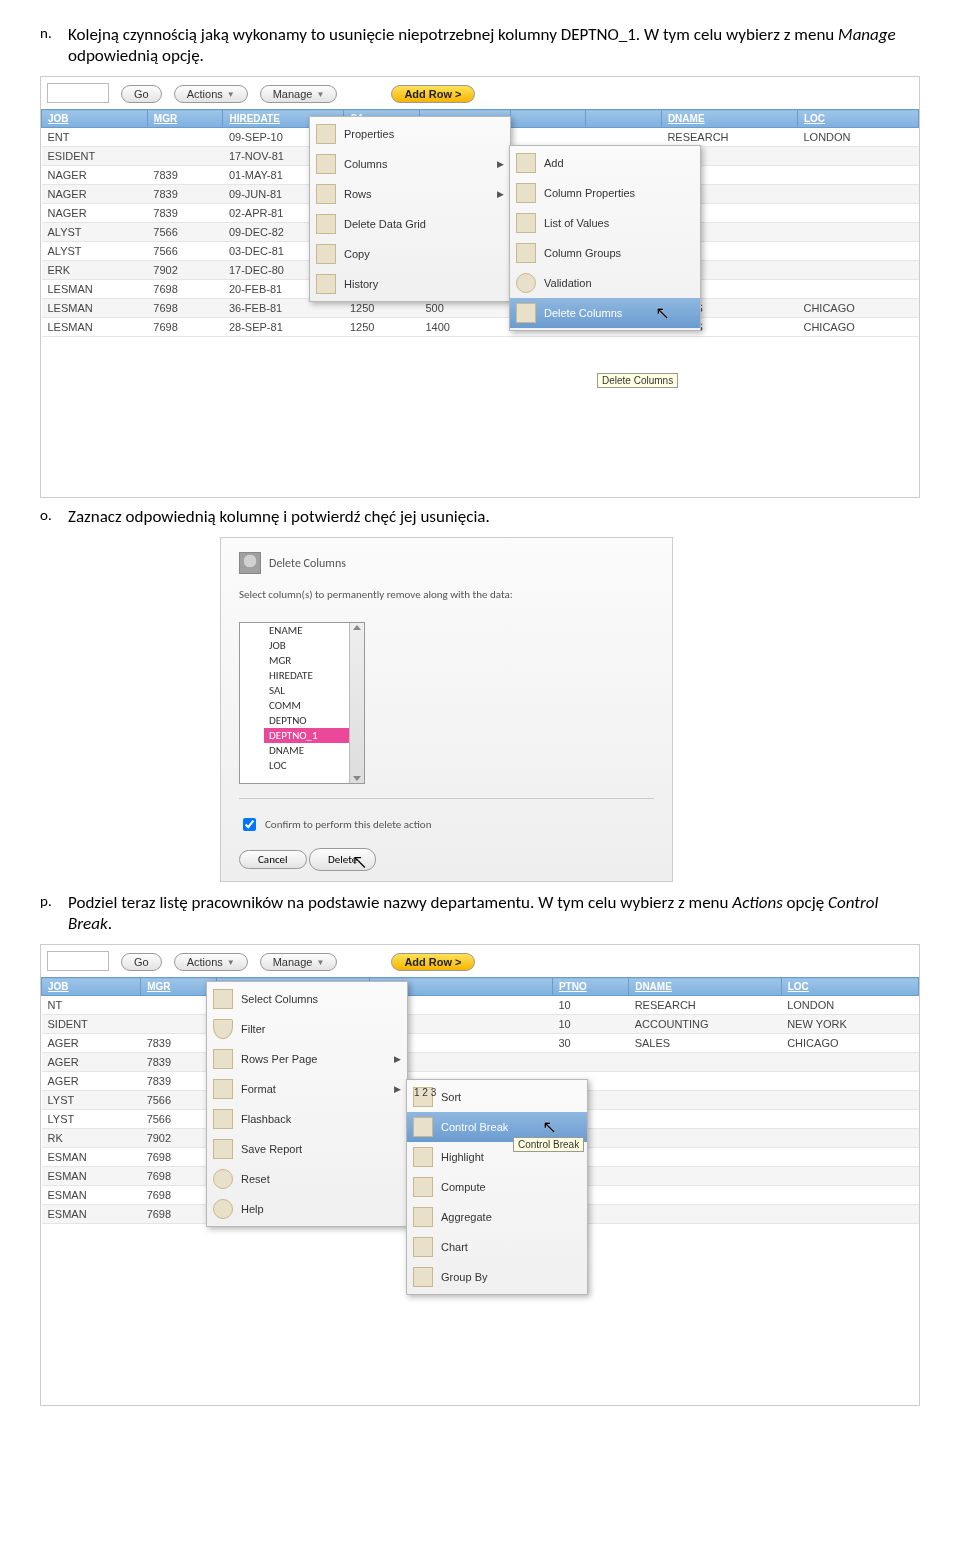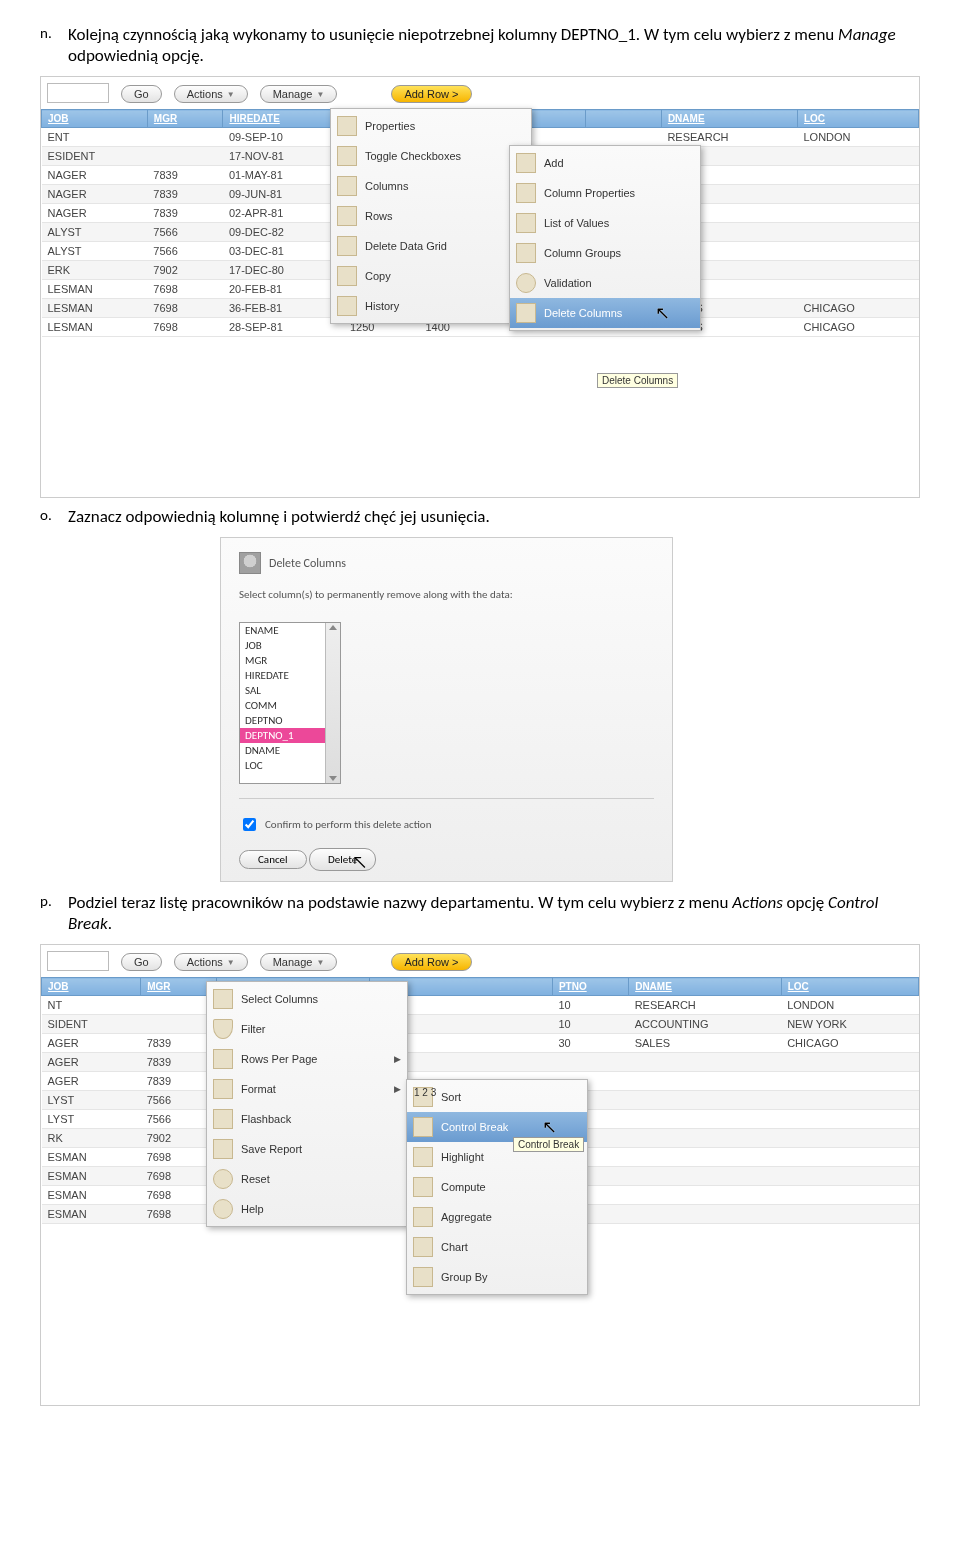--- a/index.html
+++ b/index.html
@@ -6,40 +6,40 @@
   .para { margin: 4px 0 10px 28px; font-size:17px; }
   .marker { position:absolute; left:0; }
   .item { position:relative; padding-left:0; margin-bottom:8px; }
   em.u { font-style:italic; }
   
   .shot { border:1px solid #ccc; background:#fff; position:relative; font-family:Verdana, Arial, sans-serif; font-size:11px; color:#333; }
   
   .tbar { padding:6px; display:flex; gap:12px; align-items:flex-end; }
   .sbox { border:1px solid #bbb; height:18px; width:60px; background:#fff; }
   .btn { border:1px solid #999; border-radius:11px; padding:2px 12px; background:linear-gradient(#fdfdfd,#e3e3e3); font-size:11px; display:inline-flex; align-items:center; gap:4px; cursor:pointer; }
-  .btn.yellow { background:linear-gradient(#ffe259,#f7b500); color:#222; font-weight:normal; }
+  .btn.yellow { background:linear-gradient(#ffe259,#f7b500); color:#222; font-weight:bold; }
   .tri { font-size:8px; color:#777; }
   
   table.grid { border-collapse:collapse; width:100%; table-layout:fixed; }
   table.grid th { background:linear-gradient(#9ec5e8,#7fb0df); color:#fff; font-size:10px; text-align:left; padding:3px 6px; border:1px solid #6a9bc9; text-decoration:underline; }
   table.grid td { padding:3px 6px; border-bottom:1px solid #e5e5e5; font-size:11px; color:#444; white-space:nowrap; overflow:hidden; }
   table.grid tr.alt td { background:#f5f5f5; }
   
   .menu { position:absolute; background:linear-gradient(#fafafa,#f0f0f0); border:1px solid #b8b8b8; box-shadow:2px 2px 6px rgba(0,0,0,0.3); padding:2px 0; }
   .mi { display:flex; align-items:center; gap:8px; padding:5px 20px 5px 6px; font-size:11px; color:#333; cursor:pointer; position:relative; white-space:nowrap; }
   .mi.sel { background:linear-gradient(#8fb8e0,#6a9bd0); color:#fff; }
   .mi .ico { width:18px; height:18px; display:inline-block; background:#e8e0c8; border:1px solid #c8b890; }
   .mi .arr { position:absolute; right:6px; font-size:9px; color:#555; }
   .tooltip { position:absolute; background:#ffffe1; border:1px solid #999; padding:1px 4px; font-size:10px; white-space:nowrap; }
   .cursor { font-size:18px; color:#000; text-shadow:0 0 1px #fff; }
   
   .dialog { width:415px; margin:6px auto 6px 180px; border:1px solid #ccc; background:linear-gradient(#fbfbfb,#eee); padding:14px 18px 10px; font-size:11px; position:relative; }
   .dtitle { display:flex; align-items:center; gap:8px; font-size:12px; margin-bottom:14px; color:#555;}
   .dtext { color:#555; margin-bottom:21px; }
-  .listbox { width:100px; height:160px; border:1px solid #999; background:#fff; overflow:hidden; position:relative; }
+  .listbox { width:100px; height:160px; border:1px solid #999; background:#fff; overflow:hidden; position:relative;padding-left:24px; }
   .listbox .opt { padding:1px 5px; font-size:11px; color:#333; }
   .listbox .opt.sel { background:#ec4899; color:#fff; }
   .listbox .sb { position:absolute; right:0; top:0; bottom:0; width:14px; background:linear-gradient(#eee,#ddd); border-left:1px solid #bbb;}
   .listbox .sb::before{content:"";position:absolute;top:2px;left:3px;width:0;height:0;border-left:4px solid transparent;border-right:4px solid transparent;border-bottom:5px solid #888;}
   .listbox .sb::after{content:"";position:absolute;bottom:2px;left:3px;width:0;height:0;border-left:4px solid transparent;border-right:4px solid transparent;border-top:5px solid #888;}
   .chkrow { margin-top:16px; display:flex; align-items:center; gap:6px; color:#555;}
   .dlgbtns { margin-top:14px; }
   .ico-trash{background:radial-gradient(circle at 50% 40%,#d0d0d0 40%,#a0a0a0 42%);}
   .ico-gen{background:linear-gradient(#fff,#eee);}
   .ico-sort{background:#fff;font-size:10px;line-height:9px;text-align:center;color:#333;border:1px solid #aaa;}
@@ -222,28 +222,24 @@
           <td>1250</td>
           <td>1400</td>
           <td>30</td>
           <td>30</td>
           <td>SALES</td>
           <td>CHICAGO</td>
         </tr>
       </tbody>
   </table>
 
-  <div class="menu" style="top:31px; left:268px; width:200px;margin-left:21px;" id="s1m1">
+  <div class="menu" style="top:39px; left:268px; width:200px;" id="s1m1">
       <div class="mi">
         <span class="ico ico-gen"></span>
         <span>Properties</span>
-      </div>
-      <div class="mi">
-        <span class="ico ico-gen"></span>
-        <span>Toggle Checkboxes</span>
       </div>
       <div class="mi">
         <span class="ico ico-gen"></span>
         <span>Columns</span>
         <span class="arr">▶</span>
       </div>
       <div class="mi">
         <span class="ico ico-gen"></span>
         <span>Rows</span>
         <span class="arr">▶</span>

